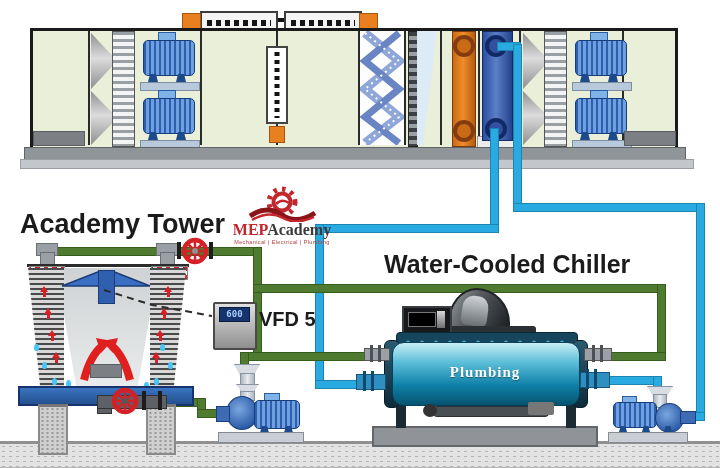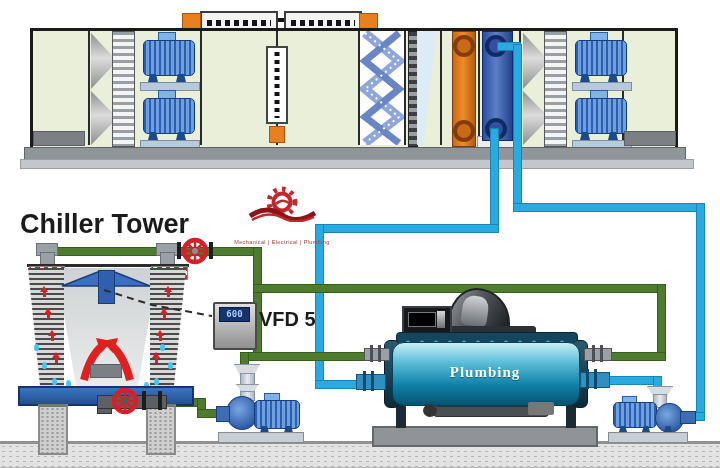--- a/index.html
+++ b/index.html
@@ -222,23 +222,27 @@
   <div class="a pg" style="left:197px;top:398px;width:7px;height:16px;"></div>
   <div class="a pg" style="left:197px;top:409px;width:40px;height:7px;"></div>
 
   <svg class="a" style="left:212px;top:186px;" width="140" height="36" viewBox="0 0 140 36">
     <circle cx="70" cy="16" r="13" fill="none" stroke="#c1272d" stroke-width="5" stroke-dasharray="3.5 5.2"></circle>
     <circle cx="70" cy="16" r="8.5" fill="#fff" stroke="#c1272d" stroke-width="4"></circle>
     <path d="M64,18 Q70,12 77,17" fill="none" stroke="#c1272d" stroke-width="2.5"></path>
     <path d="M38,30 C50,22 60,22 70,29 C80,36 92,34 103,27" fill="none" stroke="#8a1518" stroke-width="5"></path>
     <path d="M40,34 C52,27 62,27 71,32 C80,37 92,36 102,31" fill="none" stroke="#c1272d" stroke-width="2.5"></path>
   </svg>
+  <div class="a logo-line" style="left:212px;top:221px;">
+    <span class="logo-mep">MEP</span><span class="logo-academy">Academy</span>
+  </div>
   <div class="a logo-tag" style="left:212px;top:239px;">Mechanical | Electrical | Plumbing</div>
 
-  <div class="a title" style="left:20px;top:209px;font-size:27px;">Chiller Tower</div>
+  <div class="a title" style="left:20px;top:209px;font-size:27px;">Academy Tower</div>
+  <div class="a title" style="left:384px;top:250px;font-size:25px;">Water-Cooled Chiller</div>
 
   <div class="a gfit" style="left:36px;top:243px;width:20px;height:11px;"></div>
   <div class="a gfit" style="left:40px;top:252px;width:13px;height:18px;"></div>
   <div class="a gfit" style="left:156px;top:243px;width:20px;height:11px;"></div>
   <div class="a gfit" style="left:160px;top:252px;width:13px;height:18px;"></div>
   <div class="a flange" style="left:177px;top:242px;width:4px;height:17px;"></div>
   <div class="a flange" style="left:209px;top:242px;width:4px;height:17px;"></div>
   <svg class="a" style="left:180px;top:236px;" width="30" height="30" viewBox="0 0 30 30">
     <circle cx="15" cy="15" r="11" fill="none" stroke="#d42027" stroke-width="4.5"></circle>
     <path d="M15,5 V25 M5,15 H25 M8,8 L22,22 M22,8 L8,22" stroke="#d42027" stroke-width="2.5"></path>

